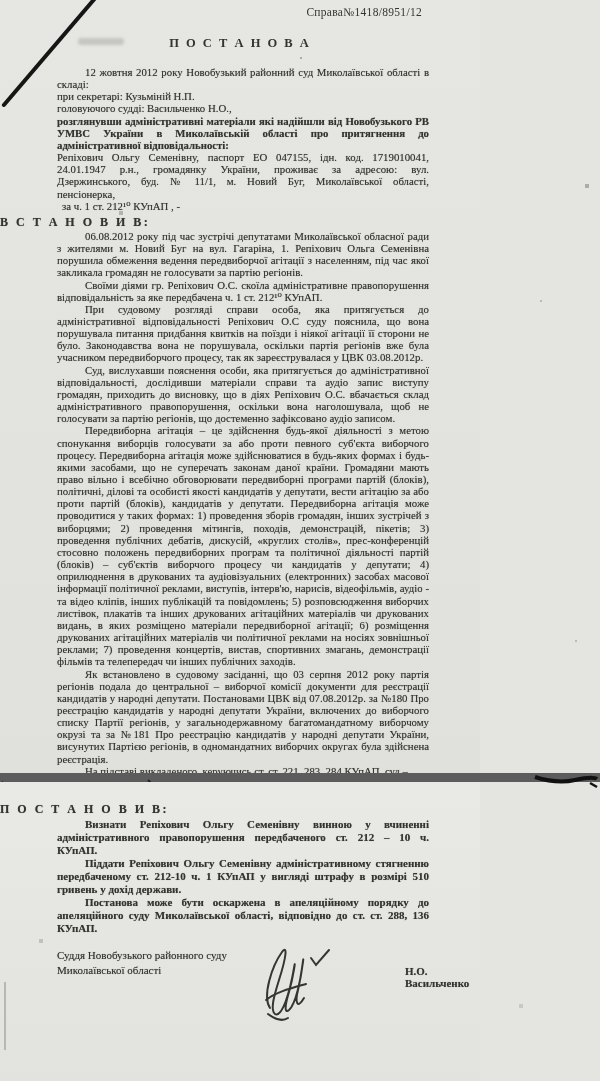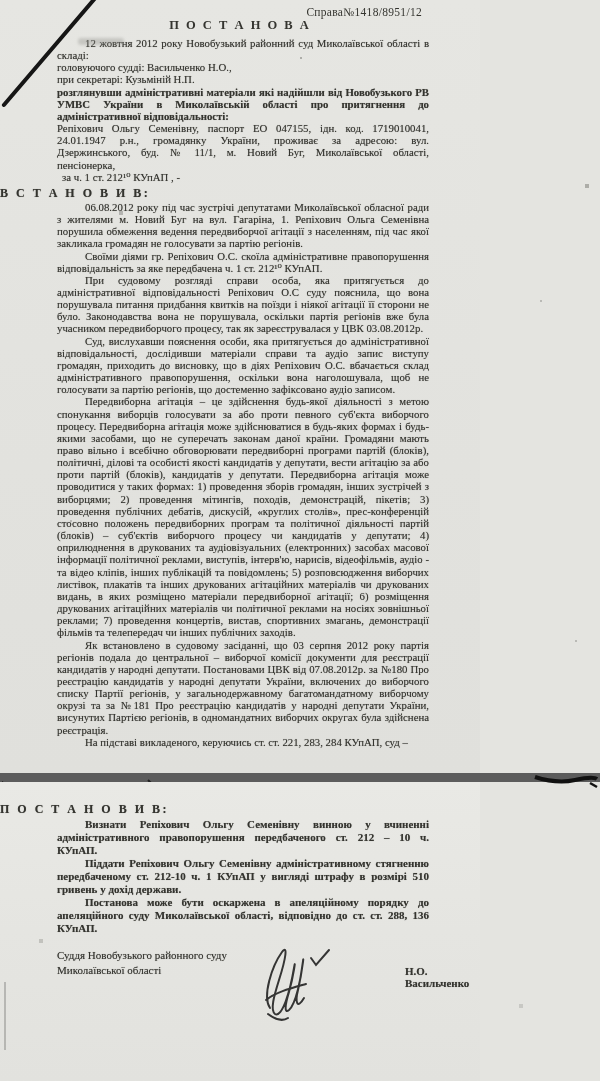--- a/index.html
+++ b/index.html
@@ -22,25 +22,25 @@
           opacity:.35;filter:blur(1.4px);border-radius:3px;}
   .speckles{position:absolute;top:0;left:0;width:2px;height:2px;background:transparent;
     box-shadow:120px 212px 0 1px rgba(90,90,85,.35), 586px 185px 0 1px rgba(90,90,85,.4),
     300px 57px 0 0 rgba(90,90,85,.4), 540px 300px 0 0 rgba(90,90,85,.3),
     70px 520px 0 0 rgba(90,90,85,.3), 575px 640px 0 0 rgba(90,90,85,.3),
     40px 940px 0 1px rgba(90,90,85,.25), 520px 1005px 0 1px rgba(90,90,85,.2);}
   .vline2{position:absolute;left:4px;top:200px;width:2px;height:68px;background:rgba(100,100,96,.35);}
 
   
   .case-no{padding:6px 58px 0 0;text-align:right;font-size:11.5px;letter-spacing:.3px;}
-  .title{text-align:center;font-weight:bold;font-size:12.5px;letter-spacing:2px;}
+  .title{margin-top:18px;text-align:center;font-weight:bold;font-size:12.5px;letter-spacing:2px;}
   .subtitle{margin-top:1px;text-align:center;font-weight:bold;font-size:12.5px;letter-spacing:1px;}
   .textblock{margin:0 51px 0 57px;font-size:10.8px;line-height:12.15px;text-align:justify;
              text-shadow:0 0 .7px rgba(45,45,40,.5);}
-  .intro{margin-top:4px;}
+  .intro{margin-top:15px;}
   .textblock p{margin:0;}
   .ind{text-indent:28px;}
   .ind-s{text-indent:5px;}
   .b{font-weight:bold;}
   .sp{word-spacing:4.5px;}
   .heading{margin-top:3px;font-weight:bold;font-size:12px;letter-spacing:2.5px;
            text-shadow:0 0 .7px rgba(45,45,40,.5);}
   .h2{margin-top:20px;}
   .resolution{margin-top:1px;font-weight:600;font-size:11px;line-height:13px;}
 
@@ -61,22 +61,22 @@
   <section class="page page1">
     <div class="diag"></div>
     <div class="smudge"></div>
 
     <div class="case-no">Справа№1418/8951/12</div>
 
     <div class="title">П О С Т А Н О В А</div>
 
     <div class="textblock intro">
         <p class="ind">12 жовтня 2012 року  Новобузький районний суд Миколаївської області в складі:</p>
+        <p>при секретарі: Кузьміній Н.П.</p>
         <p>головуючого судді: Васильченко Н.О.,</p>
-        <p>при секретарі: Кузьміній Н.П.</p>
         <p class="b">розглянувши адміністративні матеріали які надійшли від Новобузького РВ УМВС України в Миколаївській області  про притягнення до адміністративної відповідальності:</p>
         <p class="sp">Репіхович Ольгу Семенівну, паспорт ЕО 047155, ідн. код. 1719010041, 24.01.1947 р.н., громадянку України, проживає за адресою: вул. Дзержинського, буд. № 11/1, м. Новий Буг, Миколаївської області, пенсіонерка,</p>
         <p class="ind-s">за ч. 1 ст. 212¹⁰ КУпАП , -</p>
       </div>
 
     <div class="heading">В С Т А Н О В И В:</div>
 
     <div class="textblock body1">
         <p class="ind">06.08.2012 року  під час зустрічі депутатами  Миколаївської обласної ради з жителями м. Новий Буг на вул. Гагаріна, 1. Репіхович Ольга Семенівна порушила обмеження ведення передвиборчої агітації з населенням, під час якої закликала громадян не голосувати за партію регіонів.</p>
         <p class="ind">Своїми діями гр. Репіхович О.С. скоїла адміністративне правопорушення відповідальність за яке передбачена ч. 1 ст. 212¹⁰ КУпАП.</p>

